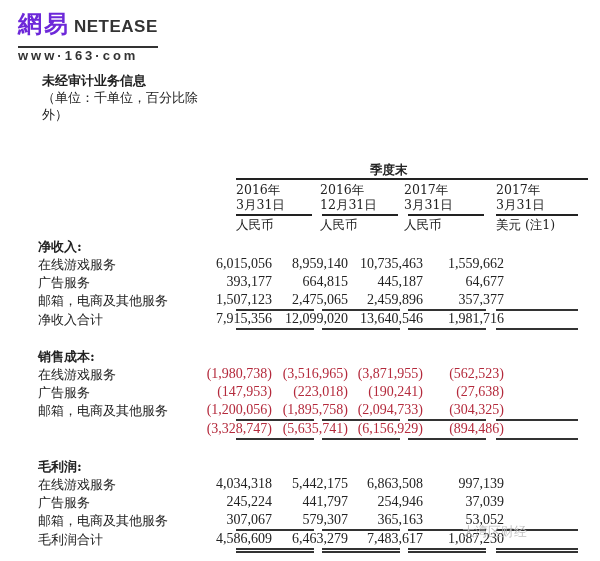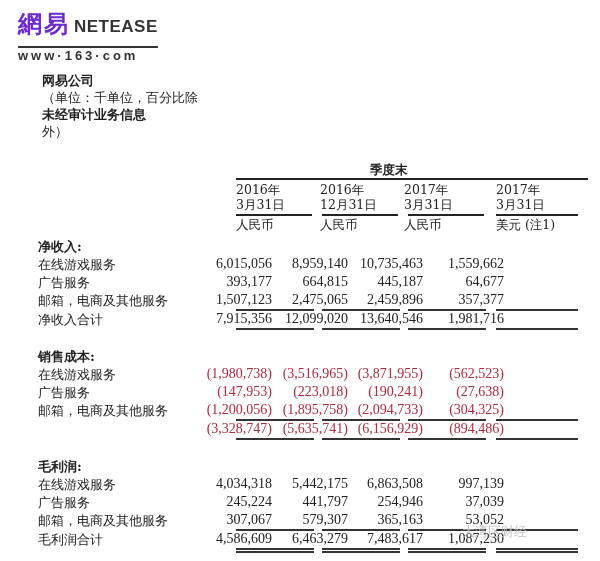--- a/index.html
+++ b/index.html
@@ -26,23 +26,22 @@
 </head>
 <body>
 
 <div class="logo">
   <span class="logo-cn">網易</span><span class="logo-en">NETEASE</span>
   <div class="logo-rule"></div>
   <div class="logo-url">www·163·com</div>
 </div>
 
 <div class="titles">
-  <div>网易公司</div>
+  <div>未经审计业务信息</div>
   <div style="font-weight:normal">（单位：千单位，百分比除</div>
-  <div>未经审计业务信息</div>
   <div style="font-weight:normal">外）</div>
 </div>
 
 <div class="hdr" style="left:370px; top:162px; width:80px; font-weight:bold;">季度末</div>
 <div class="rule" style="left:236px; top:178px; width:352px;"></div>
 
 <div class="hdr" style="left:236px; top:182px; width:76px;">2016年</div>
 <div class="hdr" style="left:236px; top:197px; width:76px;">3月31日</div>
 <div class="hdr" style="left:236px; top:217px; width:76px;">人民币</div>
 <div class="hdr" style="left:320px; top:182px; width:76px;">2016年</div>

